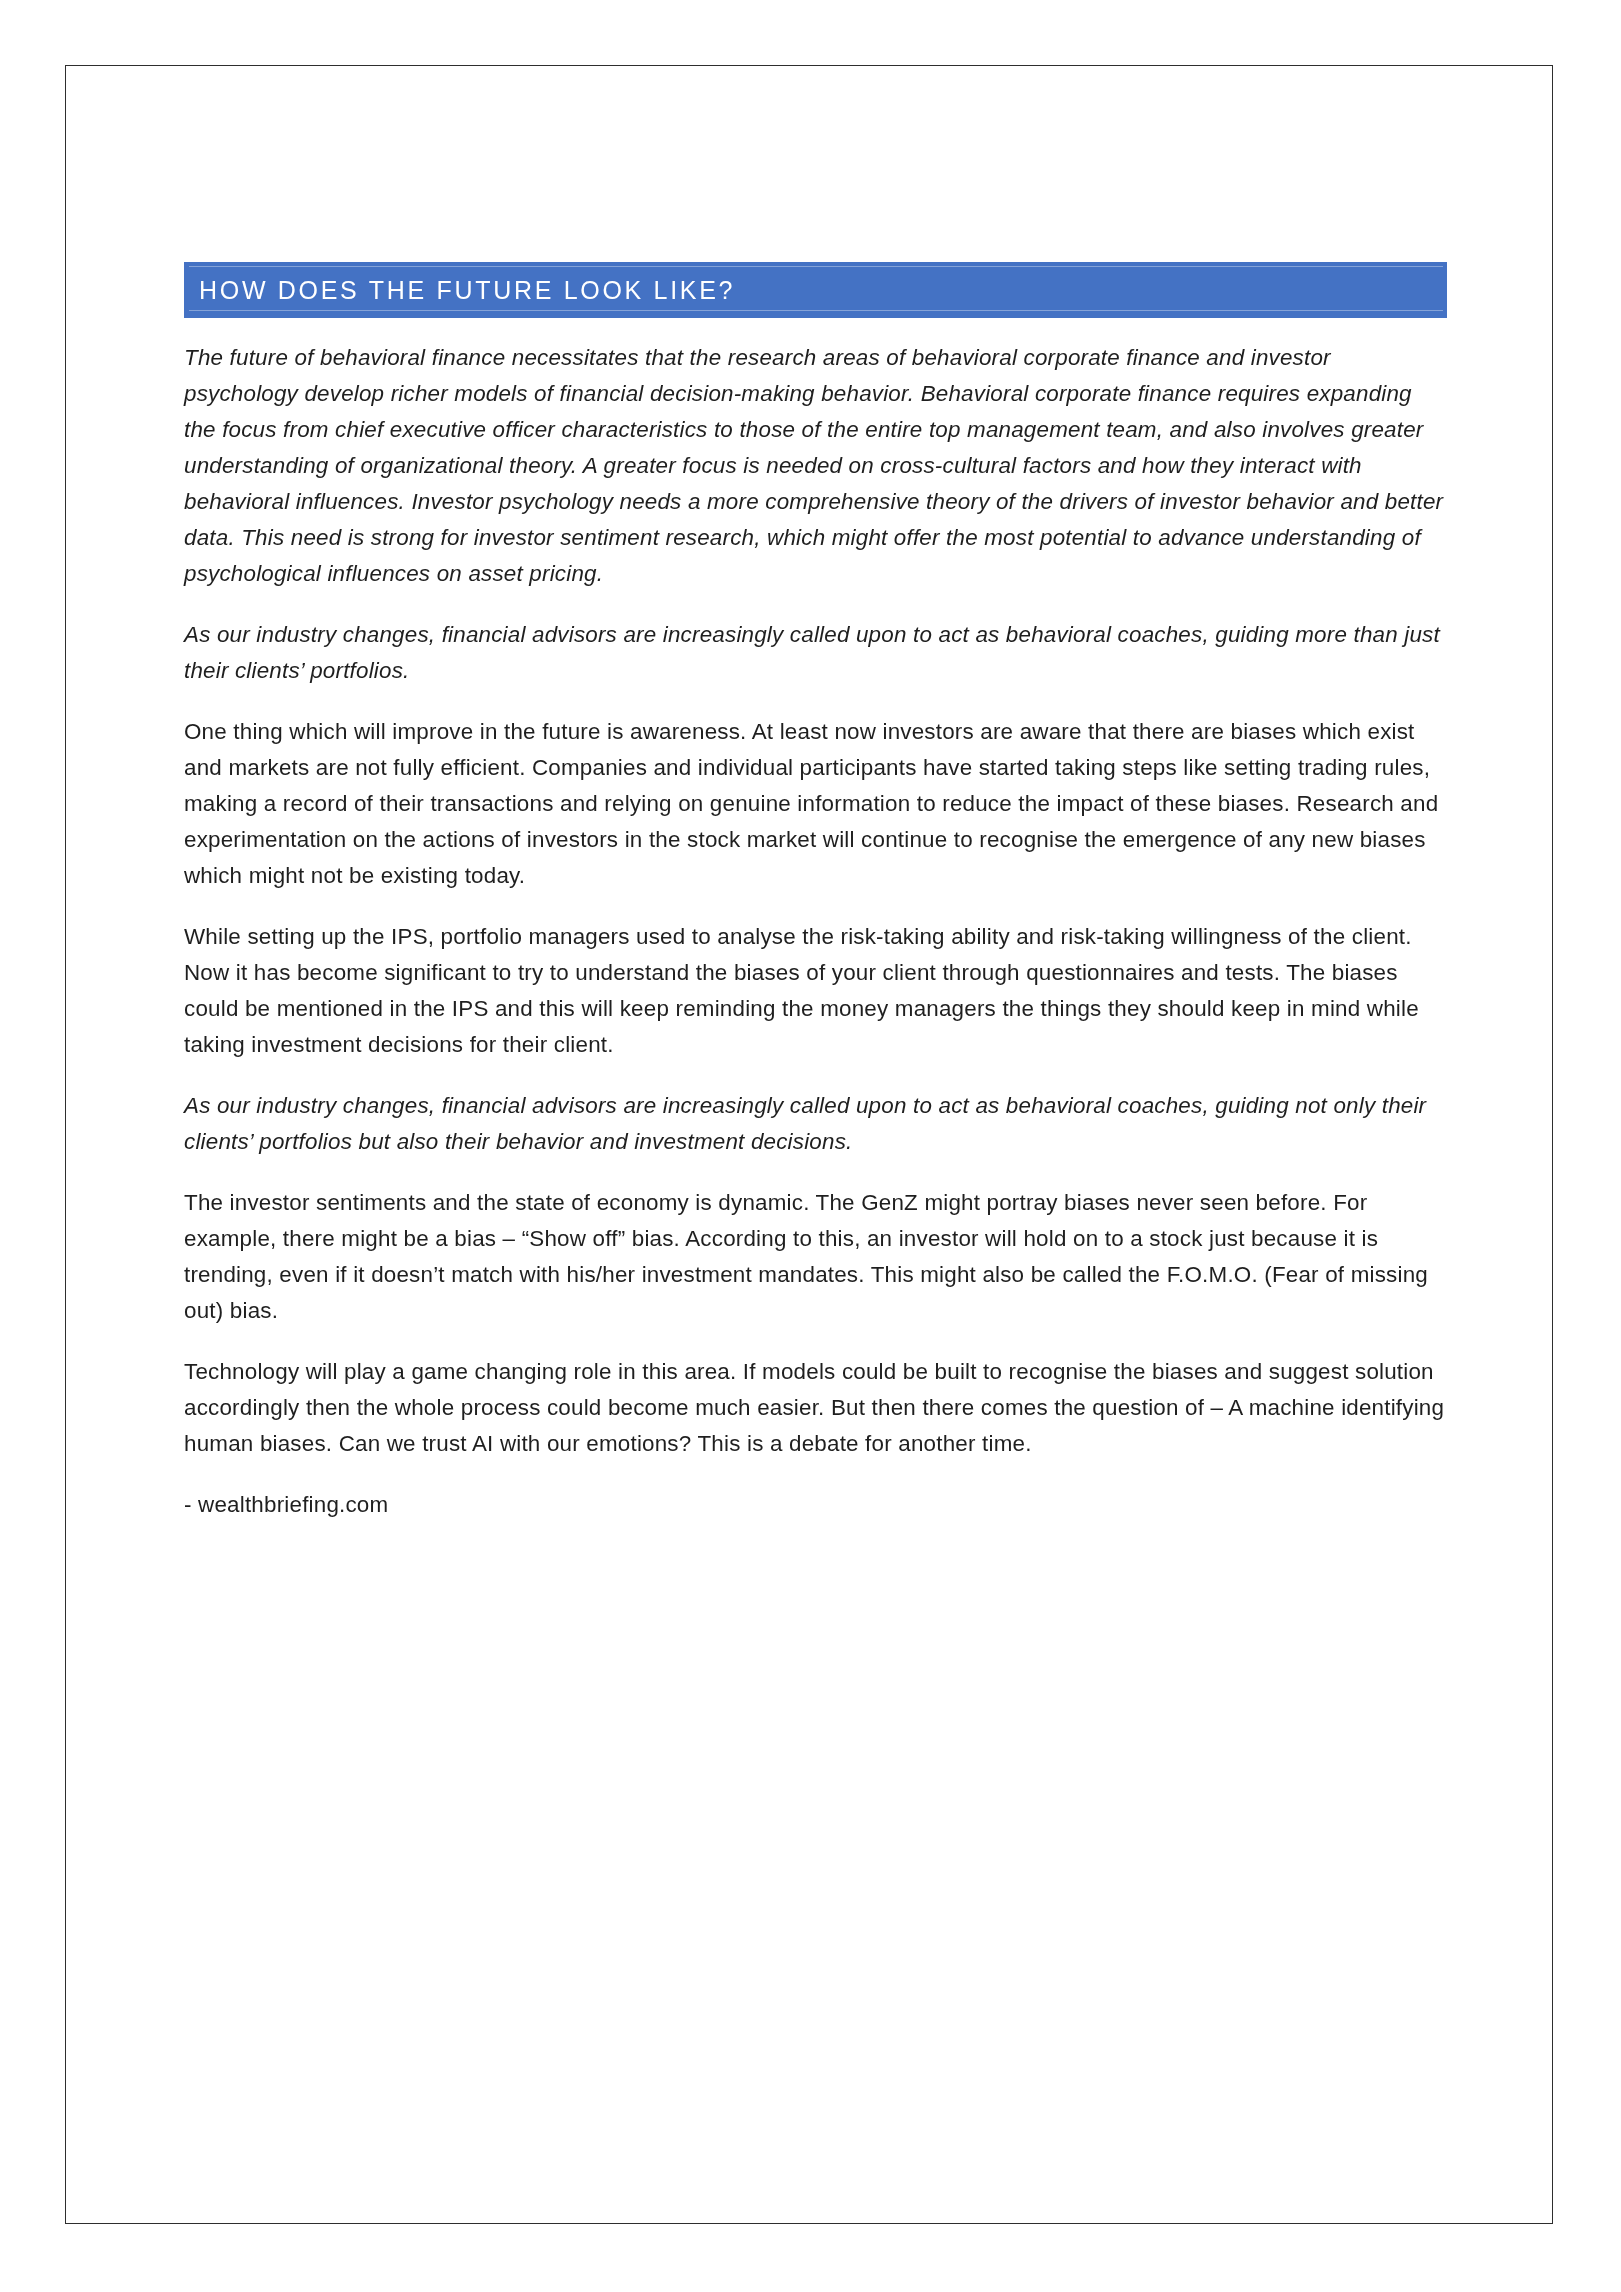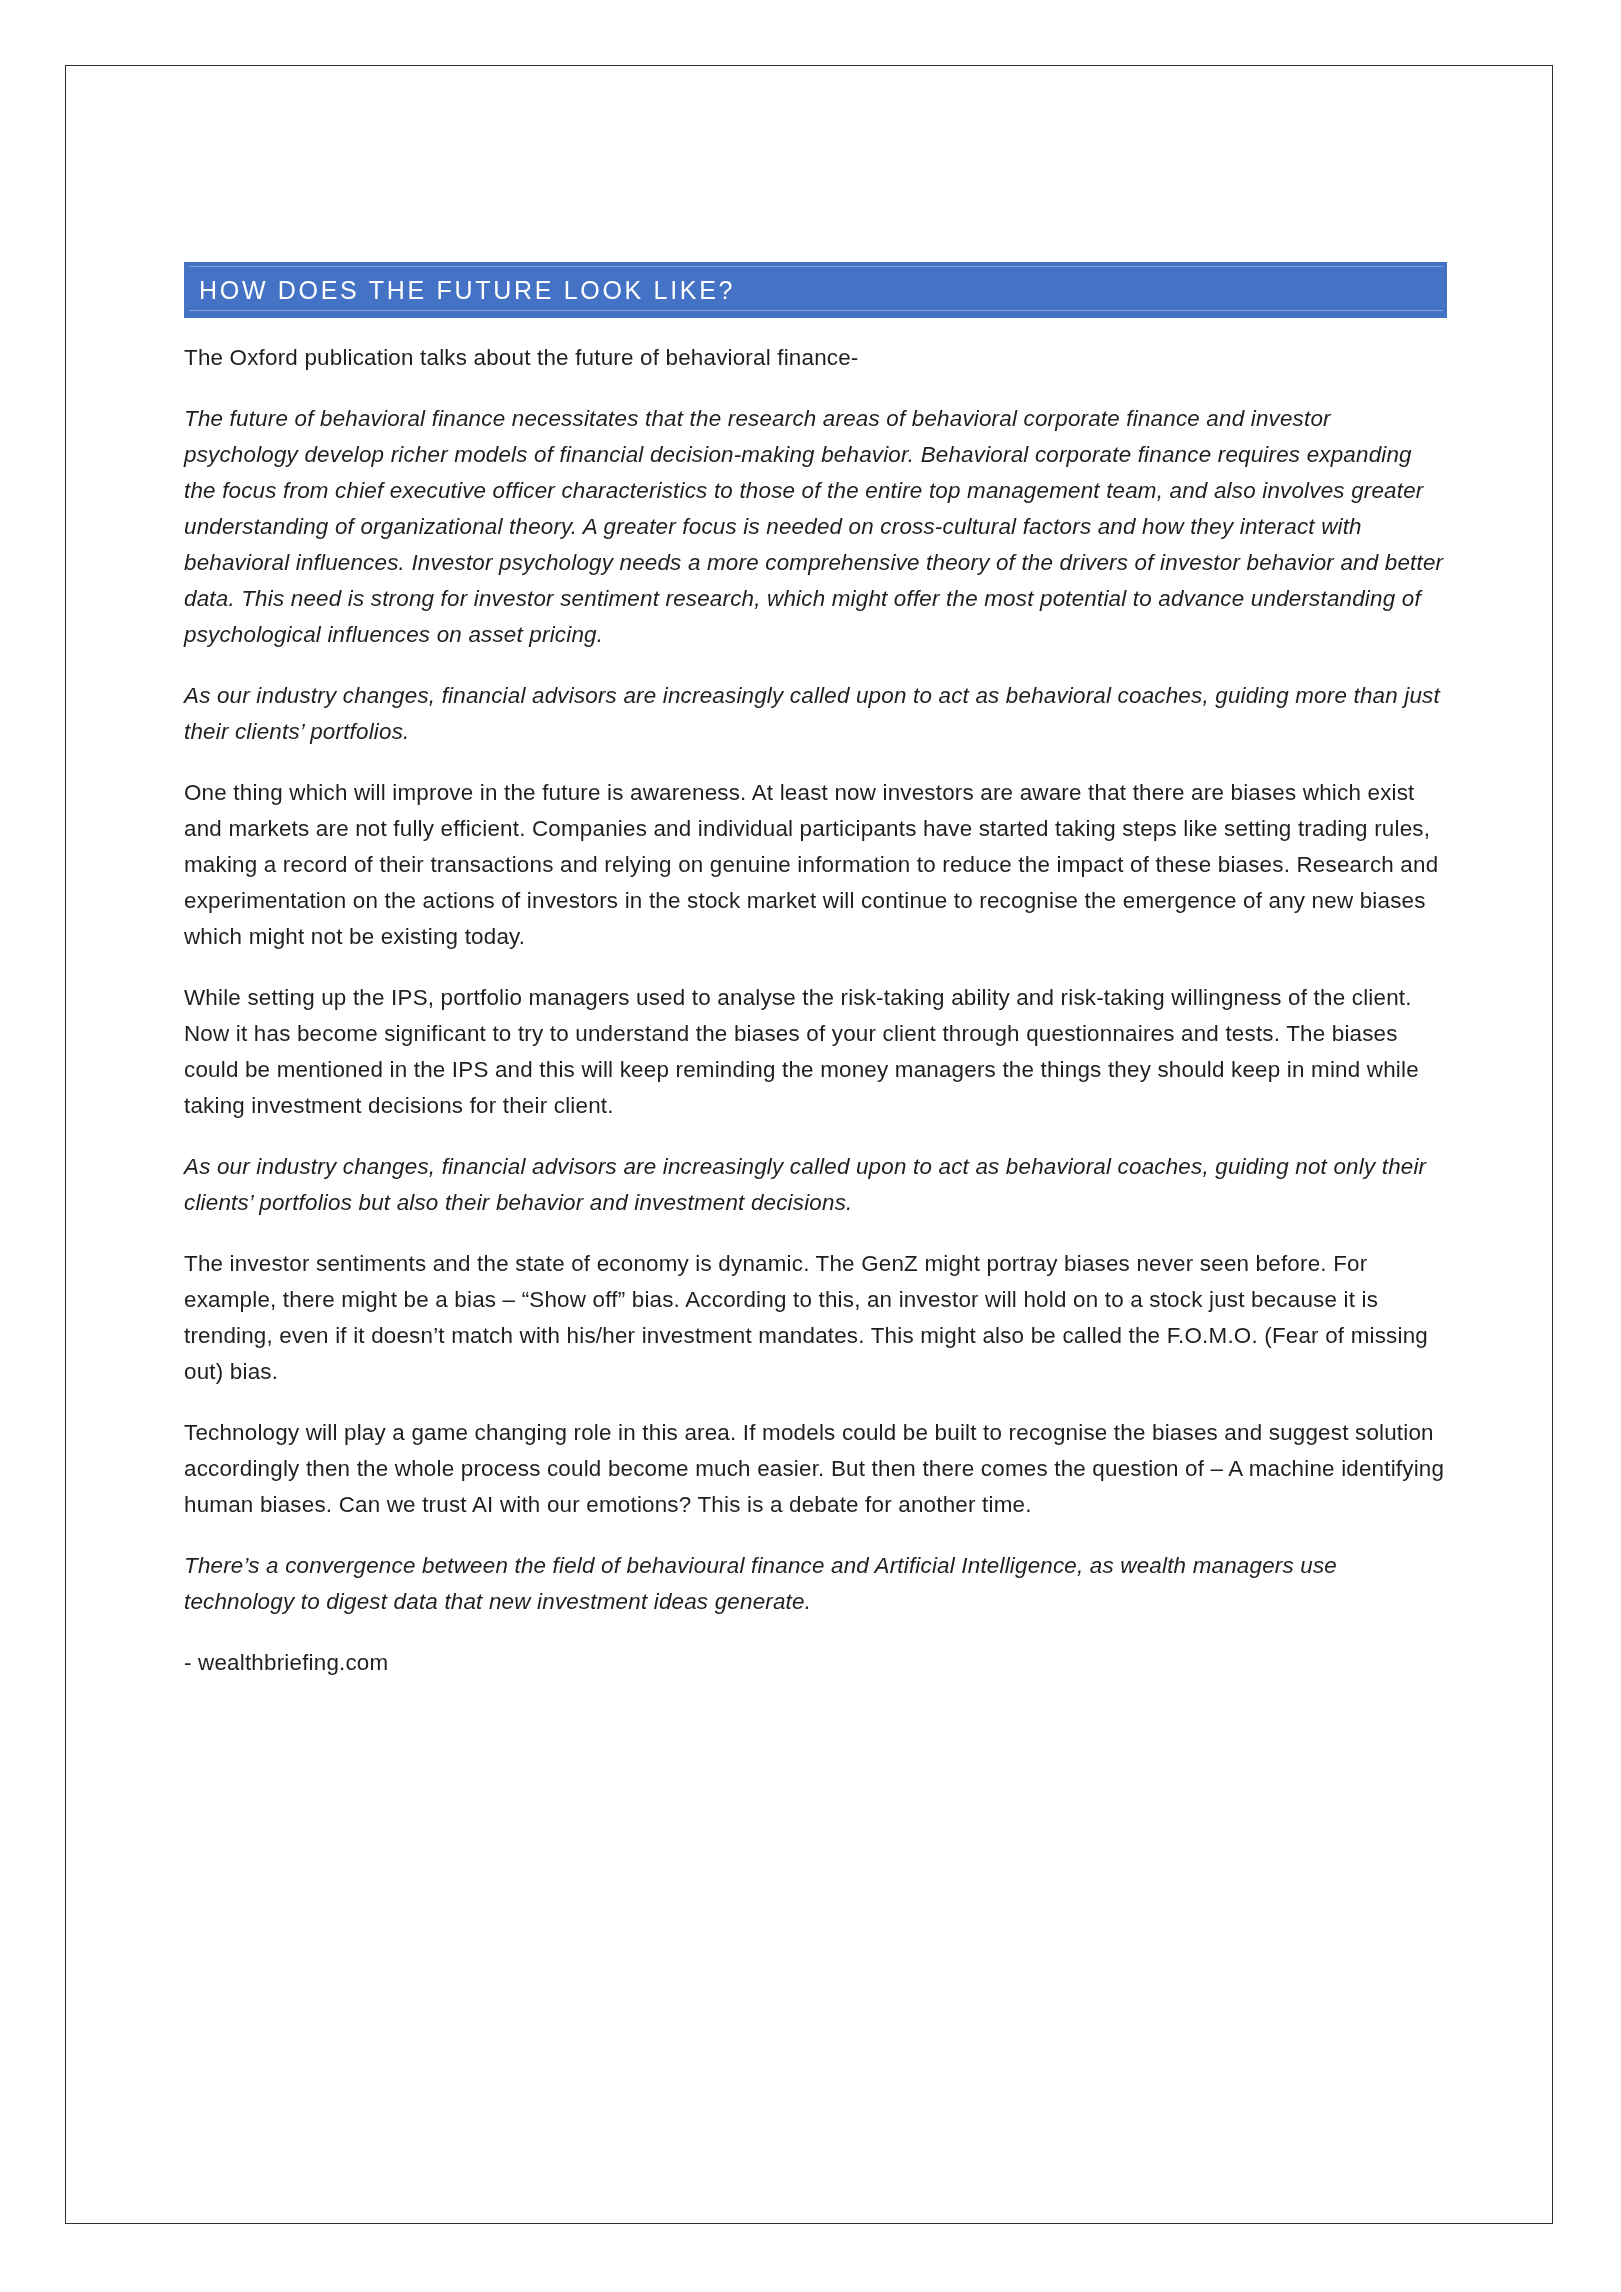--- a/index.html
+++ b/index.html
@@ -75,26 +75,24 @@
 </head>
 <body>
 
 <div class="page">
   <div class="page-border"></div>
   <div class="content">
     <div class="heading-bar" style="background: rgb(68, 114, 196);">
       <span class="heading-text">HOW DOES THE FUTURE LOOK LIKE?</span>
     </div>
     <div class="paragraphs">
-        <p class="para normal">The Oxford publication talks about the future of behavioral finance-</p>
         <p class="para italic">The future of behavioral finance necessitates that the research areas of behavioral corporate finance and investor psychology develop richer models of financial decision-making behavior. Behavioral corporate finance requires expanding the focus from chief executive officer characteristics to those of the entire top management team, and also involves greater understanding of organizational theory. A greater focus is needed on cross-cultural factors and how they interact with behavioral influences. Investor psychology needs a more comprehensive theory of the drivers of investor behavior and better data. This need is strong for investor sentiment research, which might offer the most potential to advance understanding of psychological influences on asset pricing.</p>
         <p class="para italic">As our industry changes, financial advisors are increasingly called upon to act as behavioral coaches, guiding more than just their clients’ portfolios.</p>
         <p class="para normal">One thing which will improve in the future is awareness. At least now investors are aware that there are biases which exist and markets are not fully efficient. Companies and individual participants have started taking steps like setting trading rules, making a record of their transactions and relying on genuine information to reduce the impact of these biases. Research and experimentation on the actions of investors in the stock market will continue to recognise the emergence of any new biases which might not be existing today.</p>
         <p class="para normal">While setting up the IPS, portfolio managers used to analyse the risk-taking ability and risk-taking willingness of the client. Now it has become significant to try to understand the biases of your client through questionnaires and tests. The biases could be mentioned in the IPS and this will keep reminding the money managers the things they should keep in mind while taking investment decisions for their client.</p>
         <p class="para italic">As our industry changes, financial advisors are increasingly called upon to act as behavioral coaches, guiding not only their clients’ portfolios but also their behavior and investment decisions.</p>
         <p class="para normal">The investor sentiments and the state of economy is dynamic. The GenZ might portray biases never seen before. For example, there might be a bias – “Show off” bias. According to this, an investor will hold on to a stock just because it is trending, even if it doesn’t match with his/her investment mandates. This might also be called the F.O.M.O. (Fear of missing out) bias.</p>
         <p class="para normal">Technology will play a game changing role in this area. If models could be built to recognise the biases and suggest solution accordingly then the whole process could become much easier. But then there comes the question of – A machine identifying human biases. Can we trust AI with our emotions? This is a debate for another time.</p>
-        <p class="para italic">There’s a convergence between the field of behavioural finance and Artificial Intelligence, as wealth managers use technology to digest data that new investment ideas generate.</p>
         <p class="para normal">- wealthbriefing.com</p>
       </div>
   </div>
 </div>
 
 
 </body></html>

